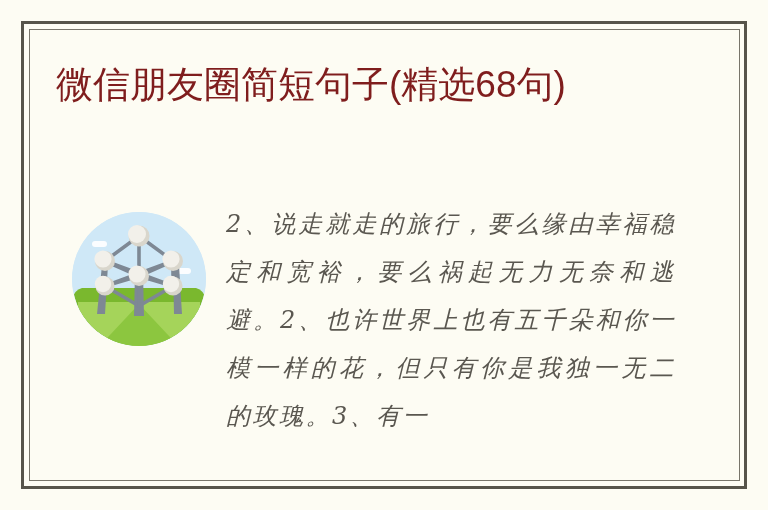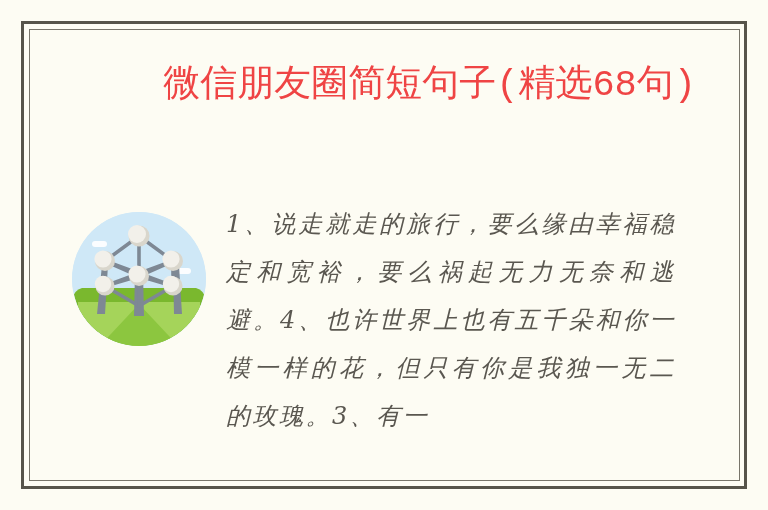--- a/index.html
+++ b/index.html
@@ -44,24 +44,23 @@
 
   
   .title {
     position: absolute;
     left: 56px;
     top: 58px;
     width: 640px;
     font-size: 37px;
     line-height: 54px;
     letter-spacing: 0px;
-    color: #ef4444;
-    font-family: Liberation Mono, monospace;
+    color: #7f1d1d;
+    font-family: Liberation Sans, sans-serif;
     white-space: nowrap;
-    text-align: right;
   }
 
   
   .content {
     position: absolute;
     left: 56px;
     top: 196px;
     width: 640px;
     height: 260px;
   }
@@ -169,16 +168,16 @@
 
           <circle cx="33" cy="74" r="9.6" fill="#d9d6cc"></circle>
           <circle cx="31" cy="72" r="8.2" fill="#f2f0ea"></circle>
 
           <circle cx="101" cy="74" r="9.6" fill="#d9d6cc"></circle>
           <circle cx="99" cy="72" r="8.2" fill="#f2f0ea"></circle>
         </g>
       </svg>
     </div>
 
-    <div class="body-text">1、说走就走的旅行，要么缘由幸福稳定和宽裕，要么祸起无力无奈和逃避。4、也许世界上也有五千朵和你一模一样的花，但只有你是我独一无二的玫瑰。3、有一</div>
+    <div class="body-text">2、说走就走的旅行，要么缘由幸福稳定和宽裕，要么祸起无力无奈和逃避。2、也许世界上也有五千朵和你一模一样的花，但只有你是我独一无二的玫瑰。3、有一</div>
 
   </div>
 </div>
 
 </body></html>

